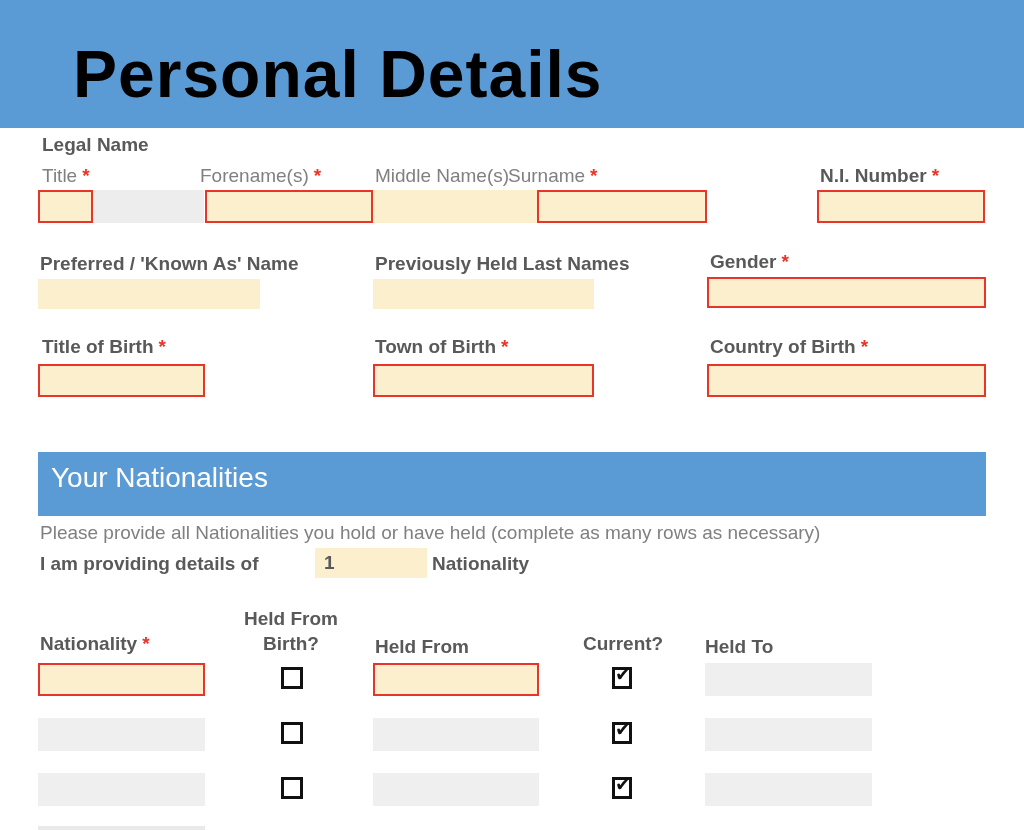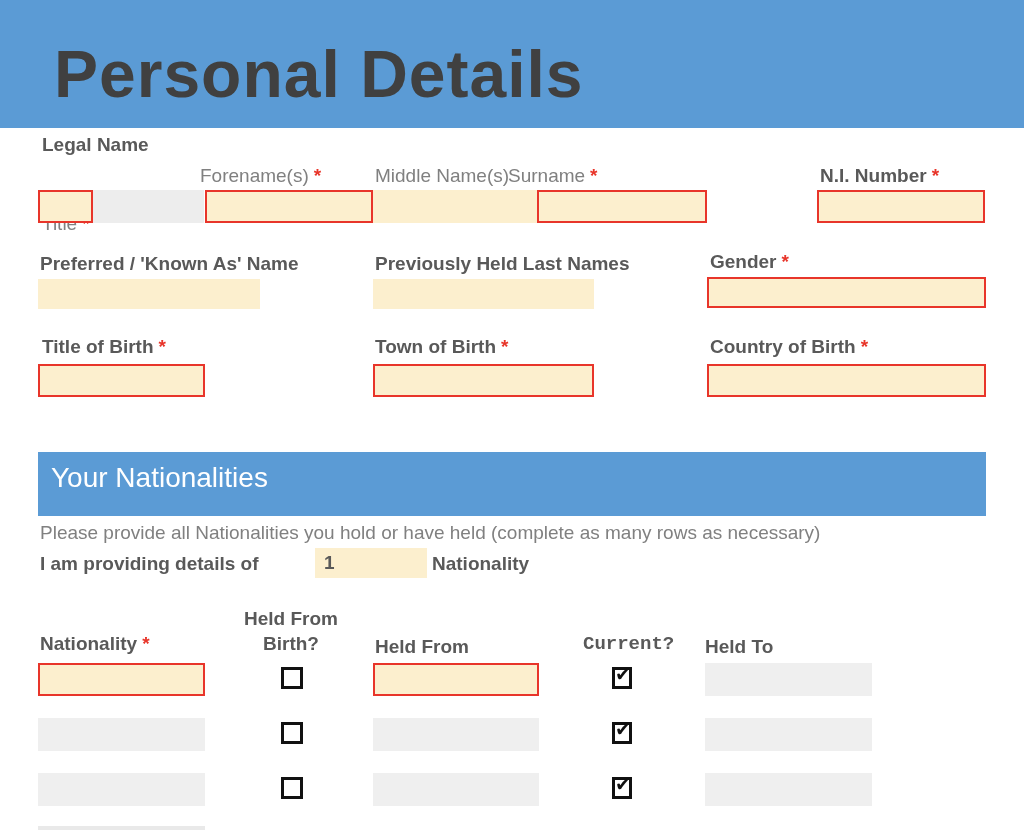--- a/index.html
+++ b/index.html
@@ -2,21 +2,21 @@
 <html><head>
 <meta charset="utf-8">
 <style>
   html,body{margin:0;padding:0;background:#ffffff;}
   .page{position:relative;width:1024px;height:830px;overflow:hidden;background:#ffffff;
         font-family:"Liberation Sans",sans-serif;}
   .abs{position:absolute;}
 
   
   .band{background:#5B9BD5;}
-  .page-title{color:#404040;font-weight:bold;font-size:66px;letter-spacing:1px;}
+  .page-title{color:#000000;font-weight:bold;font-size:66px;letter-spacing:1px;margin-left:19px;}
   .section-title{color:#ffffff;font-weight:normal;font-size:28px;}
 
   
   .lbl{font-size:19px;color:#808080;white-space:nowrap;}
   .lbl-b{font-size:19px;color:#595959;font-weight:bold;white-space:nowrap;}
   .req{color:#E8352A;font-weight:bold;margin-left:5px;}
   .center{text-align:center;}
 
   
   .box{background:#FCEFCE;height:33px;box-sizing:border-box;}
@@ -39,21 +39,21 @@
 <body>
 
 <div class="page">
 
   <div class="abs band" style="left:0;top:0;width:1024px;height:128px;">
     <div class="abs page-title" style="left:54px;top:36px;">Personal Details</div>
   </div>
 
   <div class="abs lbl-b" style="left:42px;top:134px;">Legal Name</div>
 
-  <div class="abs lbl" style="left:42px;top:165px;margin-top:48px;"><span>Title</span><span class="req">*</span></div>
+  <div class="abs lbl" style="left:42px;top:165px;"><span>Title</span><span class="req">*</span></div>
   <div class="abs lbl" style="left:200px;top:165px;"><span>Forename(s)</span><span class="req">*</span></div>
   <div class="abs lbl" style="left:375px;top:165px;"><span>Middle Name(s)</span></div>
   <div class="abs lbl" style="left:508px;top:165px;"><span>Surname</span><span class="req">*</span></div>
   <div class="abs lbl-b" style="left:820px;top:165px;"><span>N.I. Number</span><span class="req">*</span></div>
 
   <div class="abs box red" style="left:38px;top:190px;width:55px;"></div>
   <div class="abs grayfill" style="left:93px;top:190px;width:111px;"></div>
   <div class="abs box red" style="left:205px;top:190px;width:168px;"></div>
   <div class="abs box plain" style="left:373px;top:190px;width:164px;"></div>
   <div class="abs box red" style="left:537px;top:190px;width:170px;"></div>
@@ -82,21 +82,21 @@
   <div class="abs lbl" style="left:40px;top:522px;">Please provide all Nationalities you hold or have held (complete as many rows as necessary)</div>
 
   <div class="abs lbl-b" style="left:40px;top:553px;">I am providing details of</div>
   <div class="abs count-box" style="left:315px;top:548px;width:112px;">1</div>
   <div class="abs lbl-b" style="left:432px;top:553px;">Nationality</div>
 
   <div class="abs lbl-b center" style="left:239px;top:608px;width:104px;">Held From</div>
   <div class="abs lbl-b" style="left:40px;top:633px;"><span>Nationality</span><span class="req">*</span></div>
   <div class="abs lbl-b center" style="left:239px;top:633px;width:104px;">Birth?</div>
   <div class="abs lbl-b" style="left:375px;top:636px;">Held From</div>
-  <div class="abs lbl-b" style="left:583px;top:633px;font-family:Liberation Mono, monospace;">Current?</div>
+  <div class="abs lbl-b" style="left:583px;top:633px;">Current?</div>
   <div class="abs lbl-b" style="left:705px;top:636px;">Held To</div>
 
   <div>
       <div class="abs box red" style="left:38px;top:663px;width:167px;"></div>
       <div class="cb" style="left:281px;top:667px;"></div>
       <div class="abs box red" style="left:373px;top:663px;width:166px;"></div>
       <div class="cb checked" style="left:612px;top:667px;">
         <span class="tick">✔</span>
       </div>
       <div class="abs gray" style="left:705px;top:663px;width:167px;"></div>

